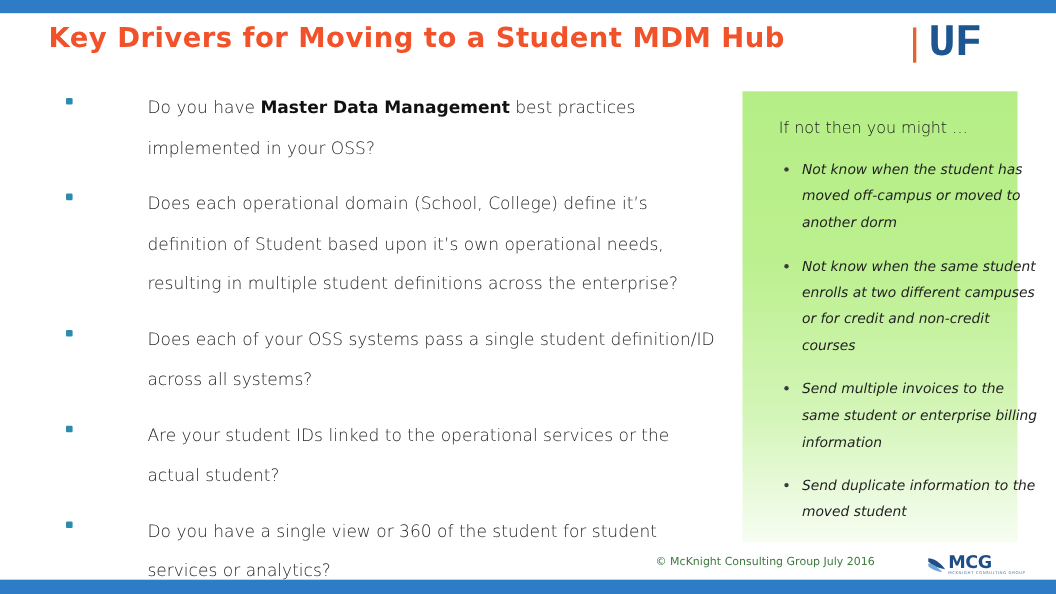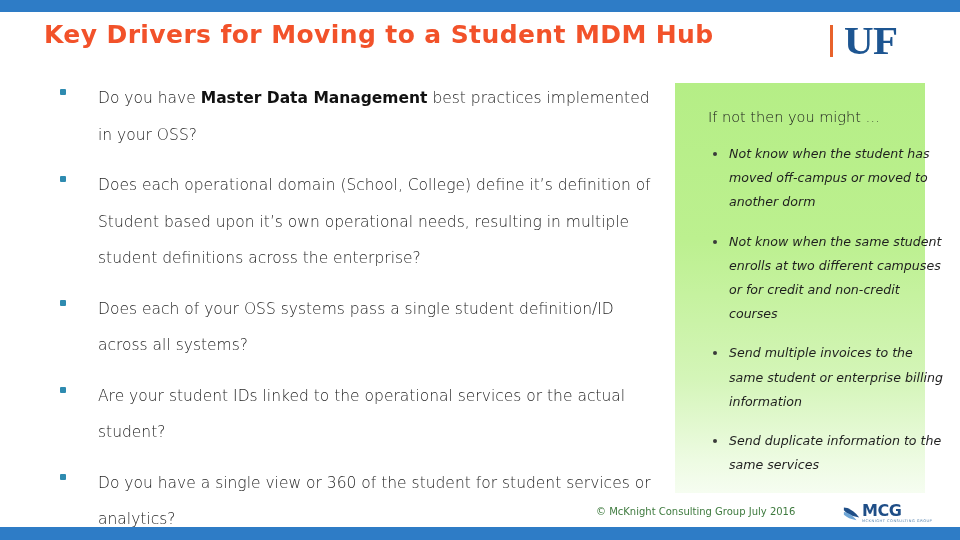--- a/index.html
+++ b/index.html
@@ -52,21 +52,21 @@
     height: 44px;
   }
   .uf-pipe {
     width: 3px;
     height: 32px;
     background: #E8622B;
     margin-right: 11px;
     margin-top: 2px;
   }
   .uf-letters {
-    font-family: Liberation Serif, serif;
+    font-family: Liberation Mono, monospace;
     font-weight: bold;
     font-size: 41px;
     line-height: 41px;
     color: #1D5591;
     letter-spacing: -0.5px;
   }
   
   .left-col {
     position: absolute;
     left: 44px;
@@ -88,20 +88,21 @@
     margin-left: 16px;
     border-radius: 1px;
   }
   .lbullet-text {
     flex: 1 1 auto;
     font-size: 15.5px;
     line-height: 36.5px;
     color: #262626;
     font-family: "DejaVu Sans", sans-serif;
     font-weight: 300;
+    margin-left: 36px;
   }
   .lbullet-text b {
     font-weight: bold;
     color: #111111;
   }
   
   .green-panel {
     position: absolute;
     left: 675px;
     top: 83px;
@@ -253,21 +254,21 @@
         <div class="gbullet-text">Not know when the same student enrolls at two different campuses or for credit and non-credit courses</div>
       </div>
 
       <div class="gbullet">
         <div class="gbullet-dot"></div>
         <div class="gbullet-text">Send multiple invoices to the same student or enterprise billing information</div>
       </div>
 
       <div class="gbullet">
         <div class="gbullet-dot"></div>
-        <div class="gbullet-text">Send duplicate information to the same services</div>
+        <div class="gbullet-text">Send duplicate information to the moved student</div>
       </div>
 
     </div>
   </div>
 
   <div class="copyright">© McKnight Consulting Group July 2016</div>
 
   <div class="mcg-logo">
     <svg class="mcg-swoosh" viewBox="0 0 20 20">
       <path d="M1 4 C6 4 13 8 18 15 C12 14 5 12 1 7 Z" fill="#1F4E87"></path>

